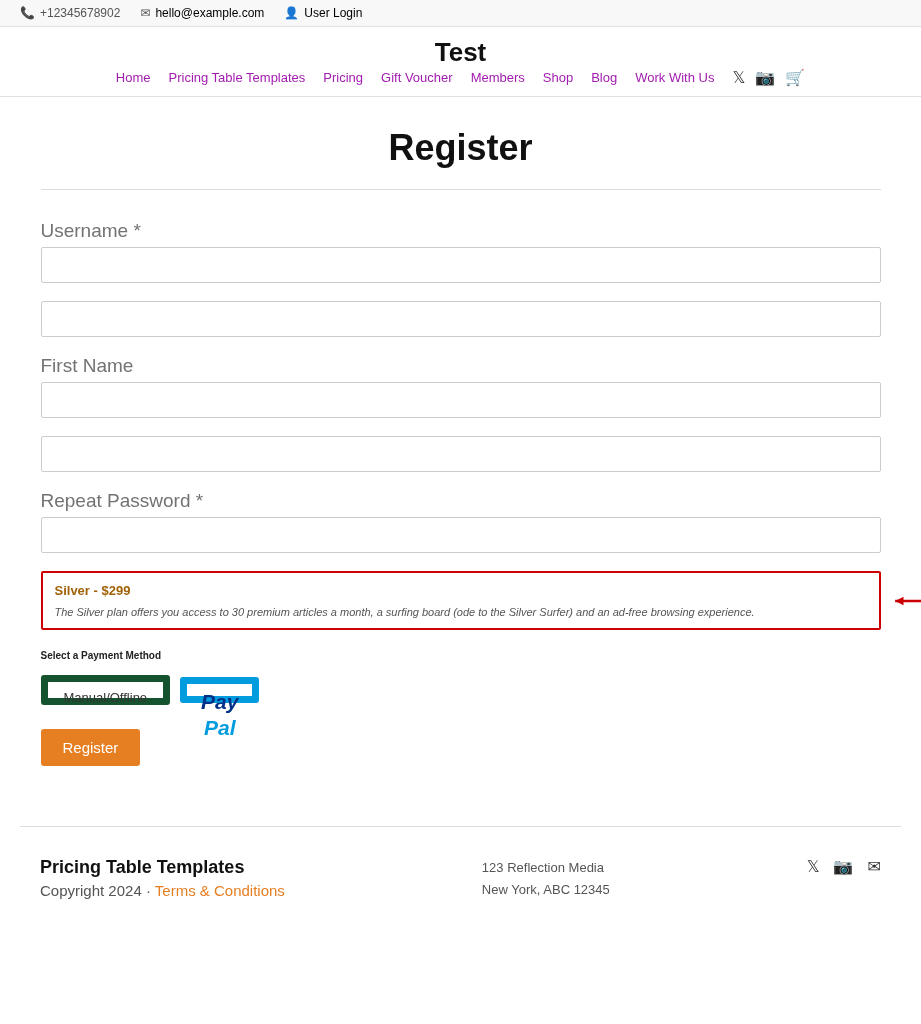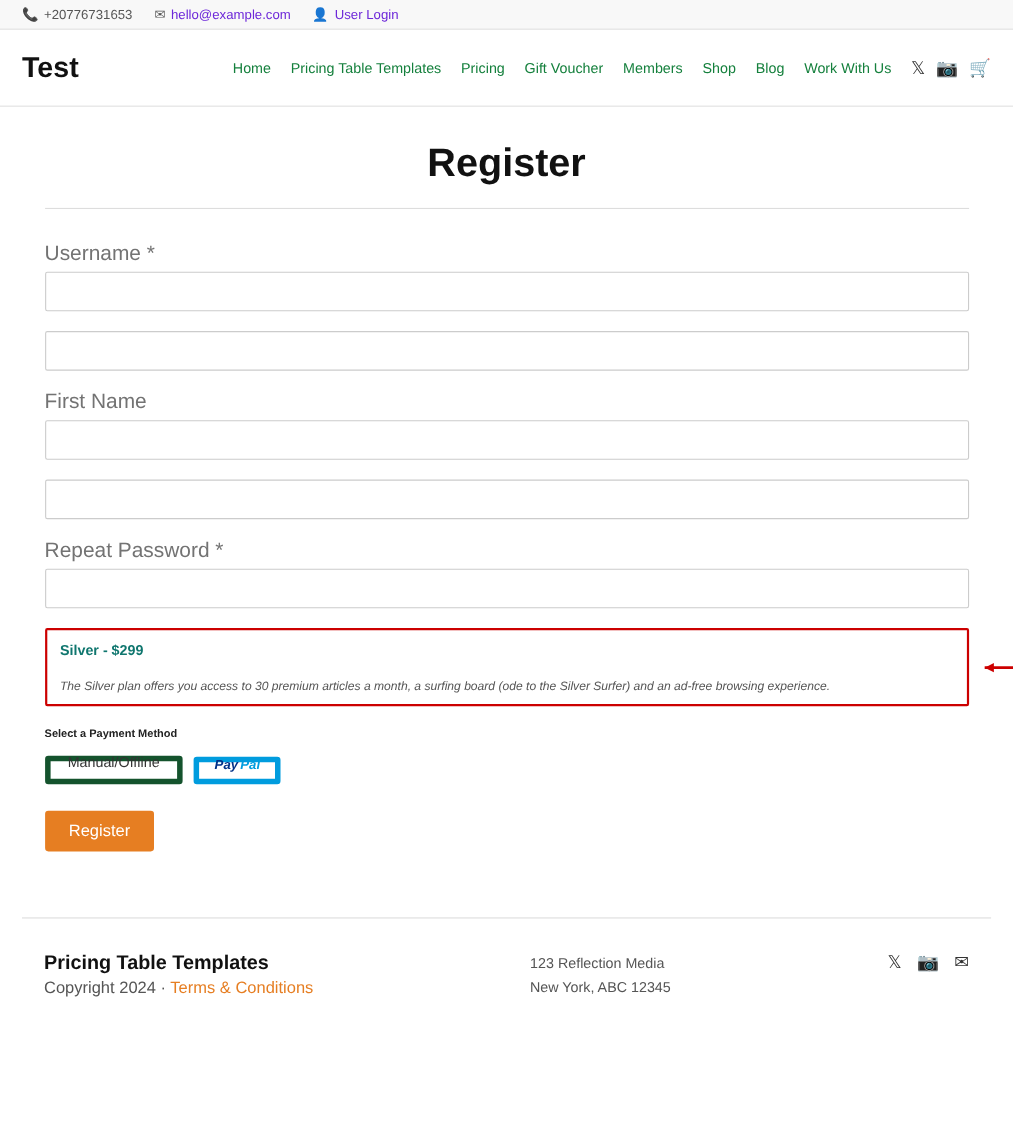--- a/index.html
+++ b/index.html
@@ -10,45 +10,46 @@
       background: #f8f8f8;
       border-bottom: 1px solid #e0e0e0;
       padding: 6px 20px;
       display: flex;
       align-items: center;
       gap: 20px;
       font-size: 12px;
       color: #555;
     }
     .top-bar-item { display: flex; align-items: center; gap: 5px; }
-    .top-bar a { color: #6d28d9; text-decoration: none; }
+    .top-bar a { color: #000000; text-decoration: none; }
 
     
     .header {
       display: flex;
       align-items: center;
-      justify-content: space-between;
+      justify-content: center;
       padding: 0 20px;
       border-bottom: 1px solid #e0e0e0;
       height: 70px;
+      flex-direction: column;
     }
     .site-logo {
       font-size: 26px;
       font-weight: 700;
       color: #111;
       text-decoration: none;
     }
     .nav {
       display: flex;
       align-items: center;
       gap: 18px;
       font-size: 13px;
     }
     .nav a {
-      color: #15803d;
+      color: #a21caf;
       text-decoration: none;
       white-space: nowrap;
     }
     .nav-icons {
       display: flex;
       align-items: center;
       gap: 10px;
       font-size: 16px;
       color: #333;
     }
@@ -100,22 +101,22 @@
     .plan-box {
       border: 2px solid #cc0000;
       border-radius: 2px;
       padding: 10px 12px;
       margin-bottom: 20px;
       position: relative;
     }
     .plan-box-title {
       font-size: 13px;
       font-weight: 600;
-      color: #0f766e;
-      margin-bottom: 20px;
+      color: #a16207;
+      margin-bottom: 8px;
     }
     .plan-box-desc {
       font-size: 11px;
       color: #555;
       font-style: italic;
     }
     .arrow-indicator {
       position: absolute;
       right: -60px;
       top: 50%;
@@ -133,41 +134,42 @@
       color: #222;
       margin-bottom: 14px;
     }
     .payment-methods {
       display: flex;
       gap: 10px;
       margin-bottom: 24px;
       align-items: center;
     }
     .payment-btn {
-      border: 5px solid #14532d;
+      border: 7px solid #14532d;
       border-radius: 3px;
       padding: 8px 16px;
       cursor: pointer;
       background: #fff;
       font-size: 13px;
       color: #333;
       display: flex;
-      align-items: flex-end;
+      align-items: flex-start;
       gap: 6px;
       height: 25px;
     }
     .payment-btn.paypal {
       border-color: #009cde;
       padding: 6px 14px;
     }
     .paypal-logo {
       display: flex;
       align-items: center;
       gap: 2px;
-      font-size: 12px;
+      font-size: 21px;
+      flex-direction: column;
     }
     .paypal-p1 { color: #003087; font-weight: 700; font-style: italic; }
     .paypal-p2 { color: #009cde; font-weight: 700; font-style: italic; }
 
     
     .register-btn {
       background: #e67e22;
       color: #fff;
       border: none;
       border-radius: 3px;
@@ -217,21 +219,21 @@
       align-items: center;
     }
     .footer-right span { cursor: pointer; }
   </style>
 </head>
 <body>
 
 <div class="top-bar">
   <div class="top-bar-item">
     <span>📞</span>
-    <span>+20776731653</span>
+    <span>+12345678902</span>
   </div>
   <div class="top-bar-item">
     <span>✉</span>
     <a href="#">hello@example.com</a>
   </div>
   <div class="top-bar-item">
     <span>👤</span>
     <a href="#">User Login</a>
   </div>
 </div>

